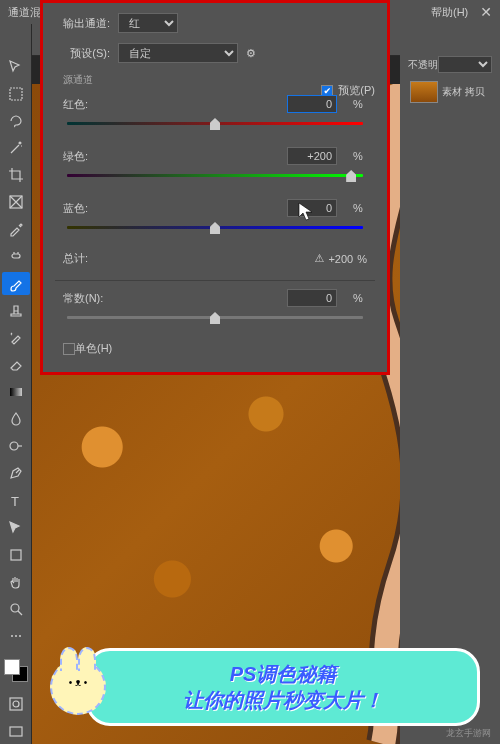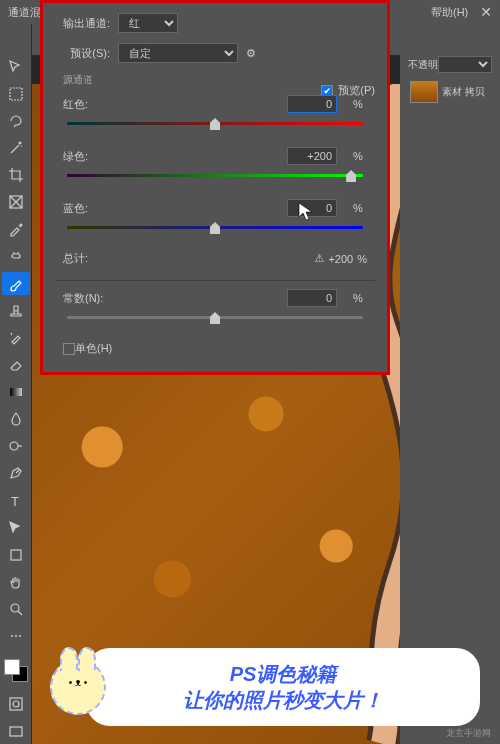--- a/index.html
+++ b/index.html
@@ -72,21 +72,21 @@
 .divider{height:1px;background:#404040;margin:8px 0}
 .mono-row{display:flex;align-items:center;font-size:11px;padding:0 8px;margin-top:10px}
 .chk-empty{width:12px;height:12px;border:1px solid #888}
 .cursor{position:absolute;left:298px;top:202px;z-index:20;color:#fff;font-size:16px;pointer-events:none}
 .banner{position:absolute;left:50px;bottom:18px;right:20px;z-index:15;display:flex;align-items:center}
 .bunny{width:56px;height:56px;background:#fff5b8;border-radius:50%;position:relative;z-index:2;border:2px dashed #9fb5ff}
 .bunny::before,.bunny::after{content:"";position:absolute;width:14px;height:22px;background:#fff5b8;border-radius:50% 50% 0 0;top:-14px;border:2px dashed #9fb5ff;border-bottom:none}
 .bunny::before{left:8px}
 .bunny::after{right:8px}
 .bunny-face{position:absolute;top:16px;left:0;right:0;text-align:center;font-size:10px}
-.bubble{flex:1;background:#ffffff;border:3px solid #fff;border-radius:24px;padding:10px 16px;margin-left:-20px;text-align:center}
+.bubble{flex:1;background:#5eead4;border:3px solid #fff;border-radius:24px;padding:10px 16px;margin-left:-20px;text-align:center}
 .bubble-line{color:#3a5cff;font-weight:bold;font-size:20px;font-style:italic;text-shadow:1px 1px 0 #fff;line-height:1.3}
 .watermark{position:absolute;right:9px;bottom:4px;color:rgba(255,255,255,.35);font-size:9px;z-index:16}
 </style>
 </head>
 <body>
 
 <div class="top-bar">
   <span>通道混和器</span>
   <span class="spacer"></span>
   <span>帮助(H)</span>

